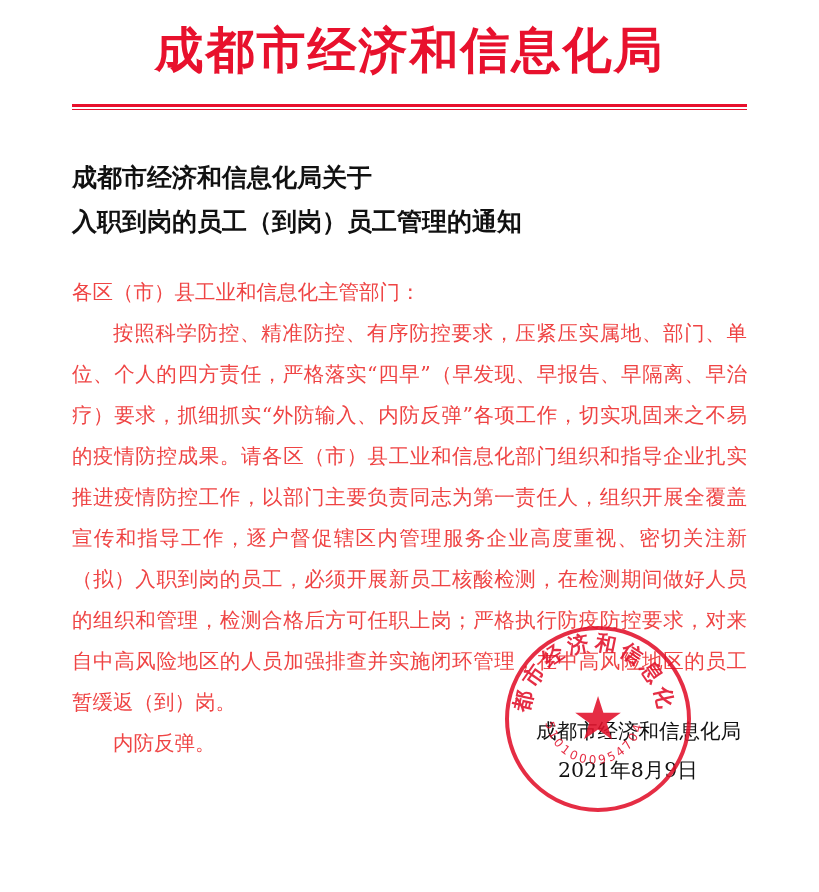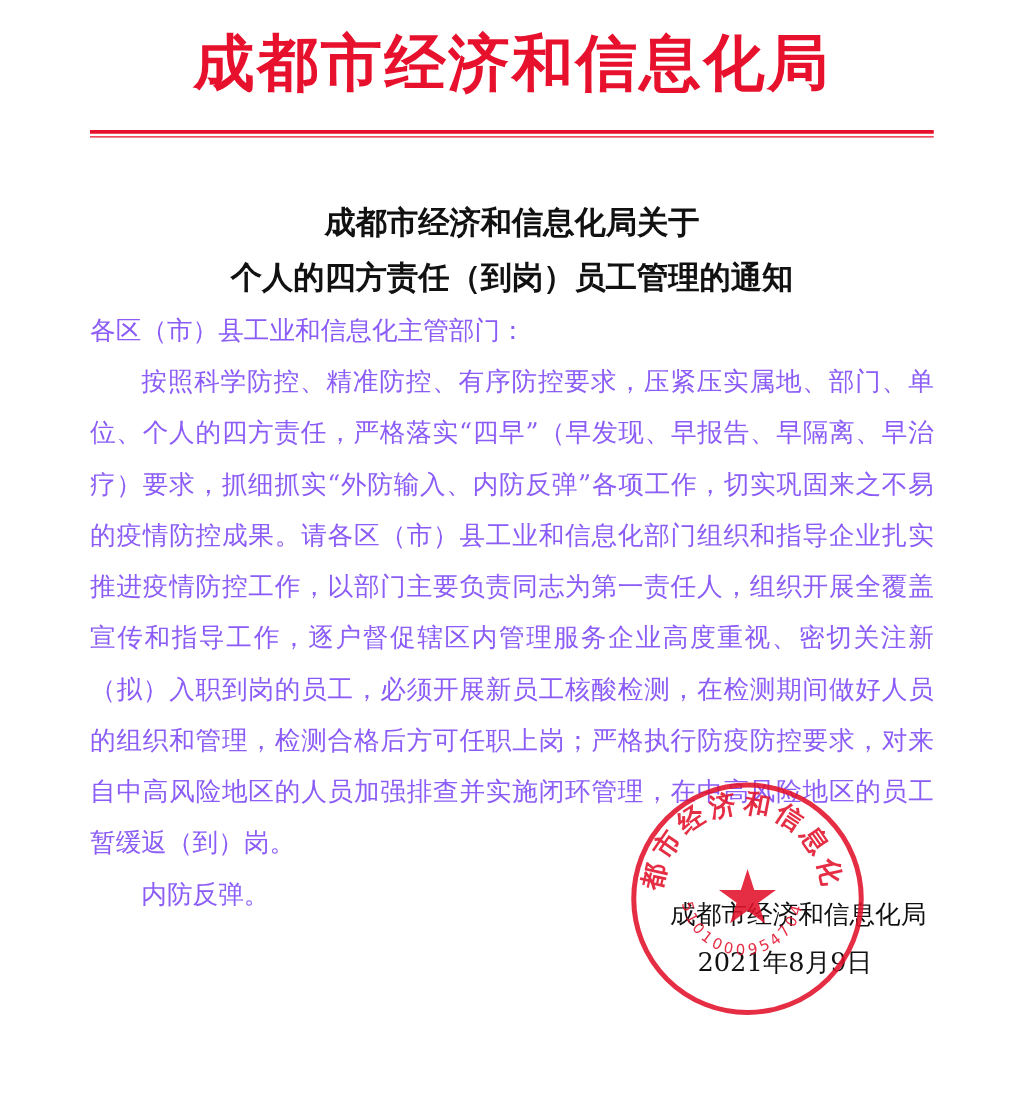--- a/index.html
+++ b/index.html
@@ -49,35 +49,36 @@
   .rule-gap {
     height: 2px;
   }
   .rule-thin {
     height: 1px;
     background: #e8112d;
   }
 
   
   .doc-title {
-    text-align: center;
+    text-align: left;
     margin-top: 46px;
     font-family: "DejaVu Serif", "Liberation Serif", serif;
     font-weight: bold;
     font-size: 25px;
     line-height: 1.75;
     color: #111;
   }
   .doc-title div { white-space: nowrap; }
 
   
   .body-text {
+    margin-top: 28px;
     font-size: 20.5px;
     line-height: 2.0;
-    color: #8b5cf6;
+    color: #ef4444;
     text-align: justify;
     font-family: "DejaVu Serif", "Liberation Serif", serif;
   }
   .body-text p {
     margin: 0;
     text-align: justify;
   }
   .indent { text-indent: 2em; }
 
   
@@ -128,21 +129,21 @@
     <div class="letterhead-title">成都市经济和信息化局</div>
     <div class="rule-wrap">
       <div class="rule-thick"></div>
       <div class="rule-gap"></div>
       <div class="rule-thin"></div>
     </div>
   </div>
 
   <div class="doc-title">
     <div>成都市经济和信息化局关于</div>
-    <div>个人的四方责任（到岗）员工管理的通知</div>
+    <div>入职到岗的员工（到岗）员工管理的通知</div>
   </div>
 
   <div class="body-text">
     <p>各区（市）县工业和信息化主管部门：</p>
     <p class="indent">按照科学防控、精准防控、有序防控要求，压紧压实属地、部门、单位、个人的四方责任，严格落实“四早”（早发现、早报告、早隔离、早治疗）要求，抓细抓实“外防输入、内防反弹”各项工作，切实巩固来之不易的疫情防控成果。请各区（市）县工业和信息化部门组织和指导企业扎实推进疫情防控工作，以部门主要负责同志为第一责任人，组织开展全覆盖宣传和指导工作，逐户督促辖区内管理服务企业高度重视、密切关注新（拟）入职到岗的员工，必须开展新员工核酸检测，在检测期间做好人员的组织和管理，检测合格后方可任职上岗；严格执行防疫防控要求，对来自中高风险地区的人员加强排查并实施闭环管理，在中高风险地区的员工暂缓返（到）岗。</p>
     <p class="indent">内防反弹。</p>
   </div>
 
   <div class="seal">
     <svg width="170" height="170" viewBox="0 0 170 170" aria-hidden="true">

